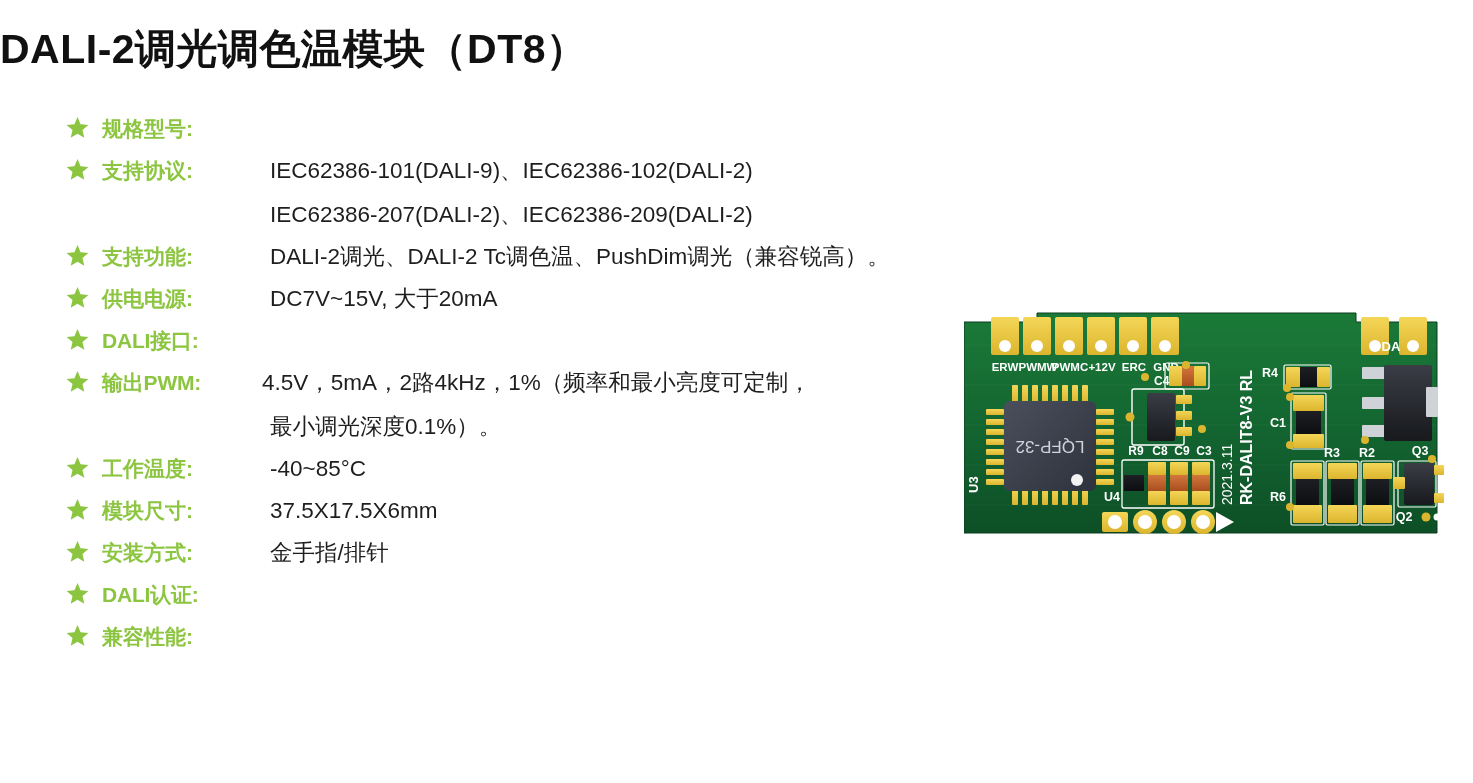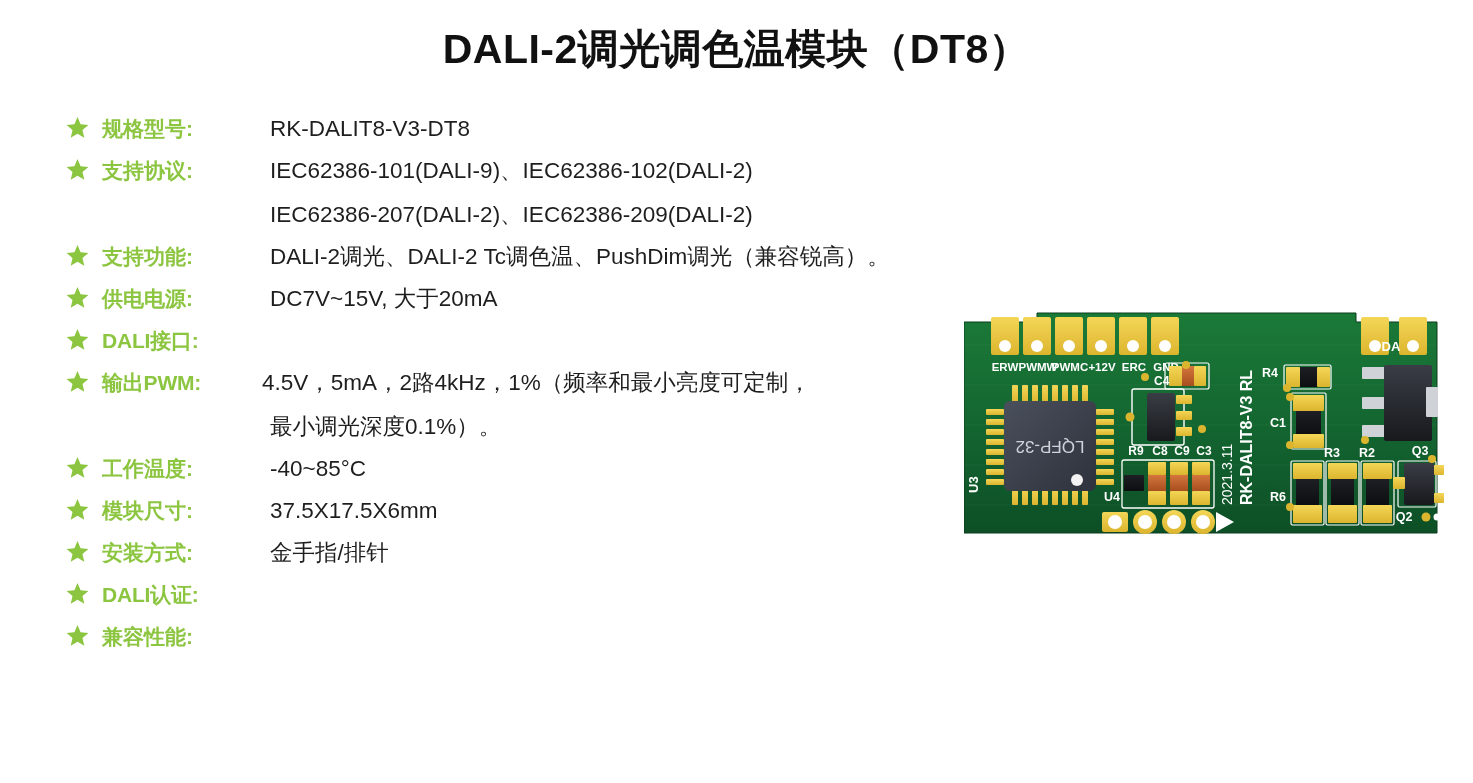--- a/index.html
+++ b/index.html
@@ -16,21 +16,20 @@
     font-family: "Liberation Sans", "DejaVu Sans", sans-serif;
     color: #1a1a1a;
   }
 
   
   .page-title {
     position: absolute;
     top: 22px;
     left: 0;
     width: 1473px;
-    text-align: center;
     font-size: 41px;
     font-weight: bold;
     letter-spacing: 0.5px;
     color: #111111;
     white-space: nowrap;
   }
 
   
   .spec-list {
     position: absolute;
@@ -101,23 +100,20 @@
 
 <div class="spec-list">
 
   <div class="spec-row">
     <div class="star-cell">
       <svg class="star" viewBox="0 0 24 24">
         <polygon points="12,1 15.2,8.6 23.4,9.3 17.2,14.7 19.1,22.7 12,18.4 4.9,22.7 6.8,14.7 0.6,9.3 8.8,8.6" fill="#8CC540"></polygon>
       </svg>
     </div>
     <div class="label-cell">规格型号:</div>
-    <div class="value-cell">
-      <div class="line">RK-DALIT8-V3-DT8</div>
-    </div>
   </div>
 
   <div class="spec-row">
     <div class="star-cell">
       <svg class="star" viewBox="0 0 24 24">
         <polygon points="12,1 15.2,8.6 23.4,9.3 17.2,14.7 19.1,22.7 12,18.4 4.9,22.7 6.8,14.7 0.6,9.3 8.8,8.6" fill="#8CC540"></polygon>
       </svg>
     </div>
     <div class="label-cell">支持协议:</div>
     <div class="value-cell">

